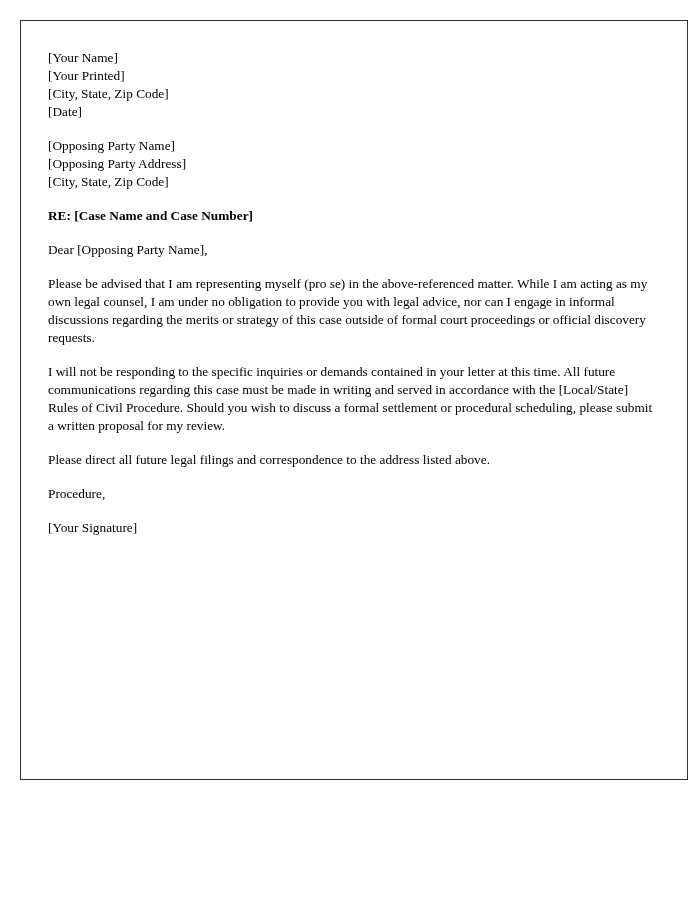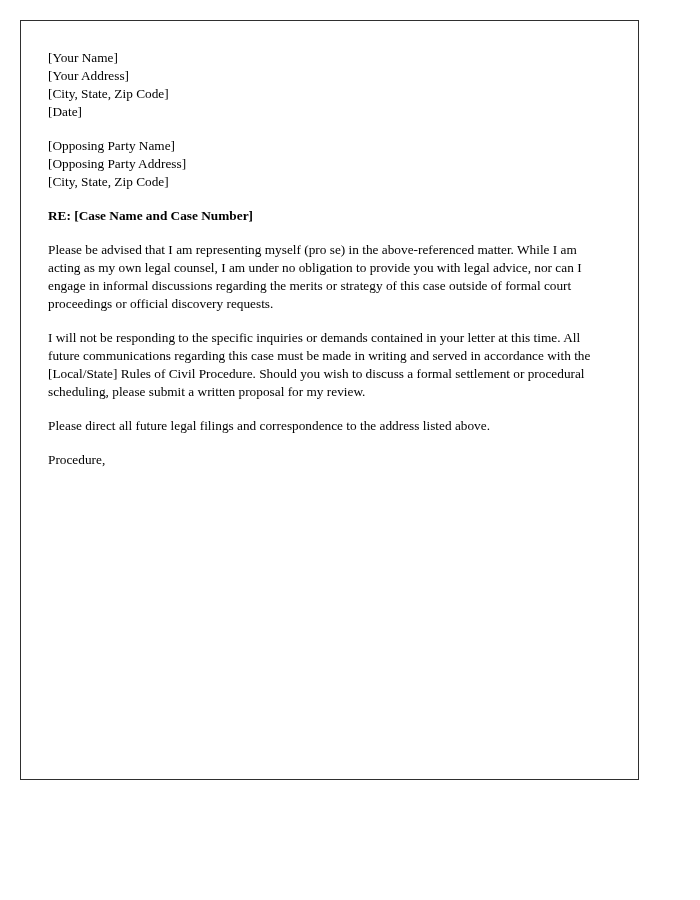--- a/index.html
+++ b/index.html
@@ -11,21 +11,21 @@
     width: 700px;
     height: 900px;
     position: relative;
     font-family: "Liberation Serif", "DejaVu Serif", serif;
     color: #000000;
   }
   .letter-page {
     position: absolute;
     left: 20px;
     top: 20px;
-    width: 619px;
+    width: 668px;
     height: 760px;
     box-sizing: border-box;
     border: 1.5px solid #2f2f2f;
     background: #ffffff;
     padding: 28px 26px 15px 27px;
     overflow: hidden;
   }
   .letter-body {
     font-size: 13.3px;
     line-height: 18px;
@@ -38,39 +38,41 @@
   }
 </style>
 </head>
 <body>
 
 <div class="letter-page">
   <div class="letter-body">
 
     <p>
       <span>[Your Name]</span><br>
-      <span>[Your Address]</span><br>
+      <span>[Your Printed]</span><br>
       <span>[City, State, Zip Code]</span><br>
       <span>[Date]</span>
     </p>
 
     <p>
       <span>[Opposing Party Name]</span><br>
       <span>[Opposing Party Address]</span><br>
       <span>[City, State, Zip Code]</span>
     </p>
 
     <p class="subject-line">RE: [Case Name and Case Number]</p>
 
+    <p>Dear [Opposing Party Name],</p>
 
 
     <p>Please be advised that I am representing myself (pro se) in the above-referenced matter. While I am acting as my own legal counsel, I am under no obligation to provide you with legal advice, nor can I engage in informal discussions regarding the merits or strategy of this case outside of formal court proceedings or official discovery requests.</p>
 
     <p>I will not be responding to the specific inquiries or demands contained in your letter at this time. All future communications regarding this case must be made in writing and served in accordance with the [Local/State] Rules of Civil Procedure. Should you wish to discuss a formal settlement or procedural scheduling, please submit a written proposal for my review.</p>
 
     <p>Please direct all future legal filings and correspondence to the address listed above.</p>
 
     <p>Procedure,</p>
 
+    <p>[Your Signature]</p>
 
 
   </div>
 </div>
 
 </body></html>

